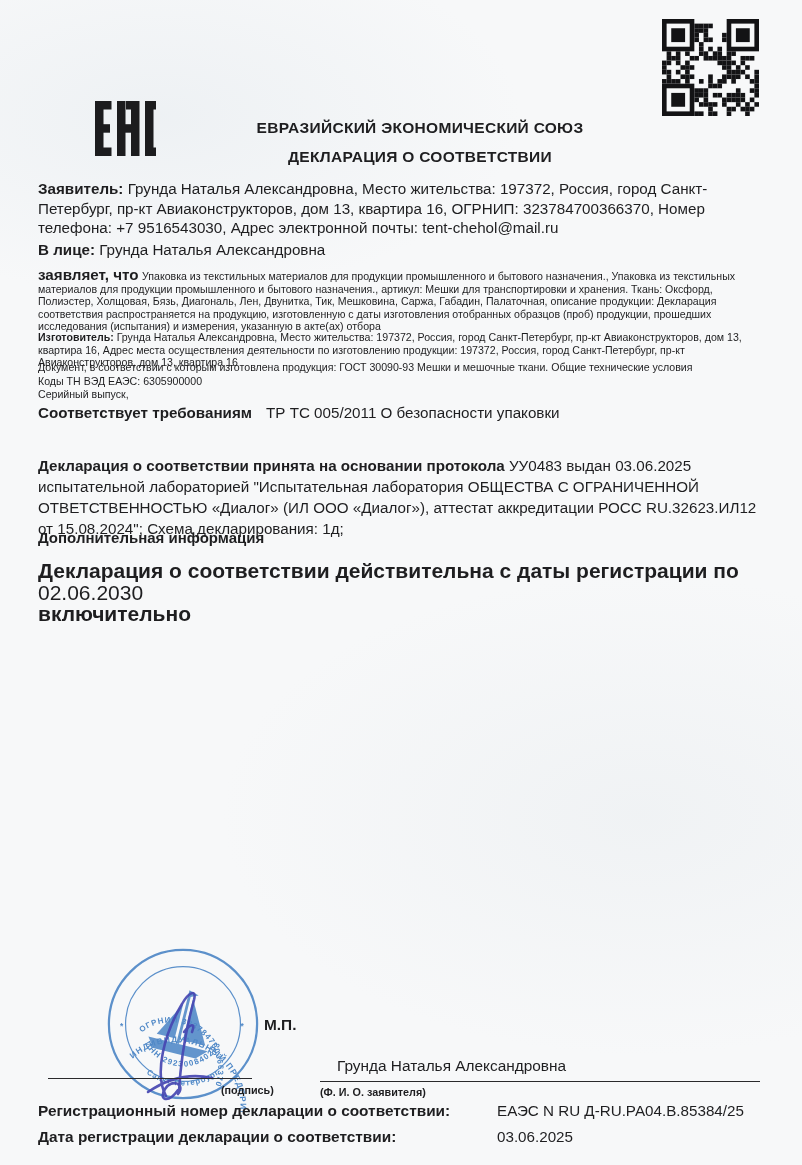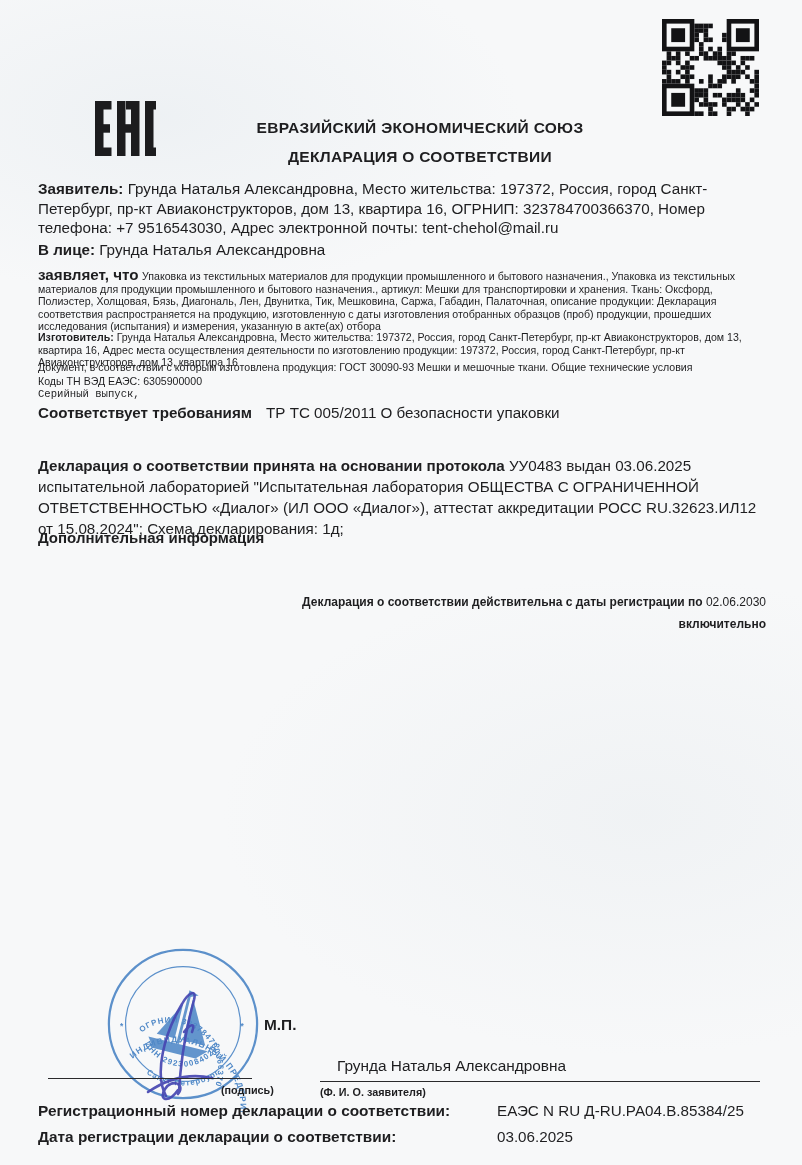--- a/index.html
+++ b/index.html
@@ -212,29 +212,29 @@
 
   <div class="abs body-block main-txt" style="top:240px;"><span class="b">В лице:</span><span> Грунда Наталья Александровна</span></div>
 
   <div class="abs b" style="left:38px;top:266px;font-size:15.2px;">заявляет, что</div>
   <div class="abs body-block small-txt" style="top:270px;text-indent:104px;">Упаковка из текстильных материалов для продукции промышленного и бытового назначения., Упаковка из текстильных материалов для продукции промышленного и бытового назначения., артикул: Мешки для транспортировки и хранения. Ткань: Оксфорд, Полиэстер, Холщовая, Бязь, Диагональ, Лен, Двунитка, Тик, Мешковина, Саржа, Габадин, Палаточная, описание продукции: Декларация соответствия распространяется на продукцию, изготовленную с даты изготовления отобранных образцов (проб) продукции, прошедших исследования (испытания) и измерения, указанную в акте(ах) отбора</div>
 
   <div class="abs body-block small-txt" style="top:331px;"><span class="b">Изготовитель:</span><span> Грунда Наталья Александровна, Место жительства: 197372, Россия, город Санкт-Петербург, пр-кт Авиаконструкторов, дом 13, квартира 16, Адрес места осуществления деятельности по изготовлению продукции: 197372, Россия, город Санкт-Петербург, пр-кт Авиаконструкторов, дом 13, квартира 16</span></div>
 
   <div class="abs body-block small-txt" style="top:361px;">Документ, в соответствии с которым изготовлена продукция: ГОСТ 30090-93 Мешки и мешочные ткани. Общие технические условия</div>
   <div class="abs body-block small-txt" style="top:374.5px;">Коды ТН ВЭД ЕАЭС: 6305900000</div>
-  <div class="abs body-block small-txt" style="top:388px;font-family:Liberation Mono, monospace;">Серийный выпуск,</div>
+  <div class="abs body-block small-txt" style="top:388px;">Серийный выпуск,</div>
 
   <div class="abs body-block main-txt" style="top:403px;"><span class="b">Соответствует требованиям</span><span style="margin-left:14px;">ТР ТС 005/2011 О безопасности упаковки</span></div>
 
   <div class="abs body-block" style="top:455px;font-size:15.2px;line-height:21px;"><span class="b">Декларация о соответствии принята на основании протокола</span><span> УУ0483 выдан 03.06.2025 испытательной лабораторией "Испытательная лаборатория ОБЩЕСТВА С ОГРАНИЧЕННОЙ ОТВЕТСТВЕННОСТЬЮ «Диалог» (ИЛ ООО «Диалог»), аттестат аккредитации РОСС RU.32623.ИЛ12 от 15.08.2024"; Схема декларирования: 1д;</span></div>
 
   <div class="abs body-block b" style="top:529px;font-size:15px;">Дополнительная информация</div>
 
-  <div class="abs body-block" style="top:592px;font-size:12px;line-height:21.5px;text-align:right;"><span class="b">Декларация о соответствии действительна с даты регистрации по</span>
+  <div class="abs body-block" style="top:560px;font-size:21px;line-height:21.5px;"><span class="b">Декларация о соответствии действительна с даты регистрации по</span>
     <span>02.06.2030</span><span class="b" style="display:block;">включительно</span></div>
 
   <svg class="abs" style="left:95px;top:936px;" width="176" height="176" viewBox="0 0 190 190">
     <g stroke="#4f88c7" fill="none" opacity="0.92">
       <circle cx="95" cy="95" r="80" stroke-width="2.4"></circle>
       <circle cx="95" cy="95" r="62" stroke-width="1.3"></circle>
     </g>
     <defs>
       <path id="arc-outer" d="M 37.7 135.2 A 70 70 0 1 1 37.6 135.3"></path>
       <path id="arc-ogrnip" d="M 45.8 108.2 A 51 51 0 1 1 45.7 108.3"></path>

